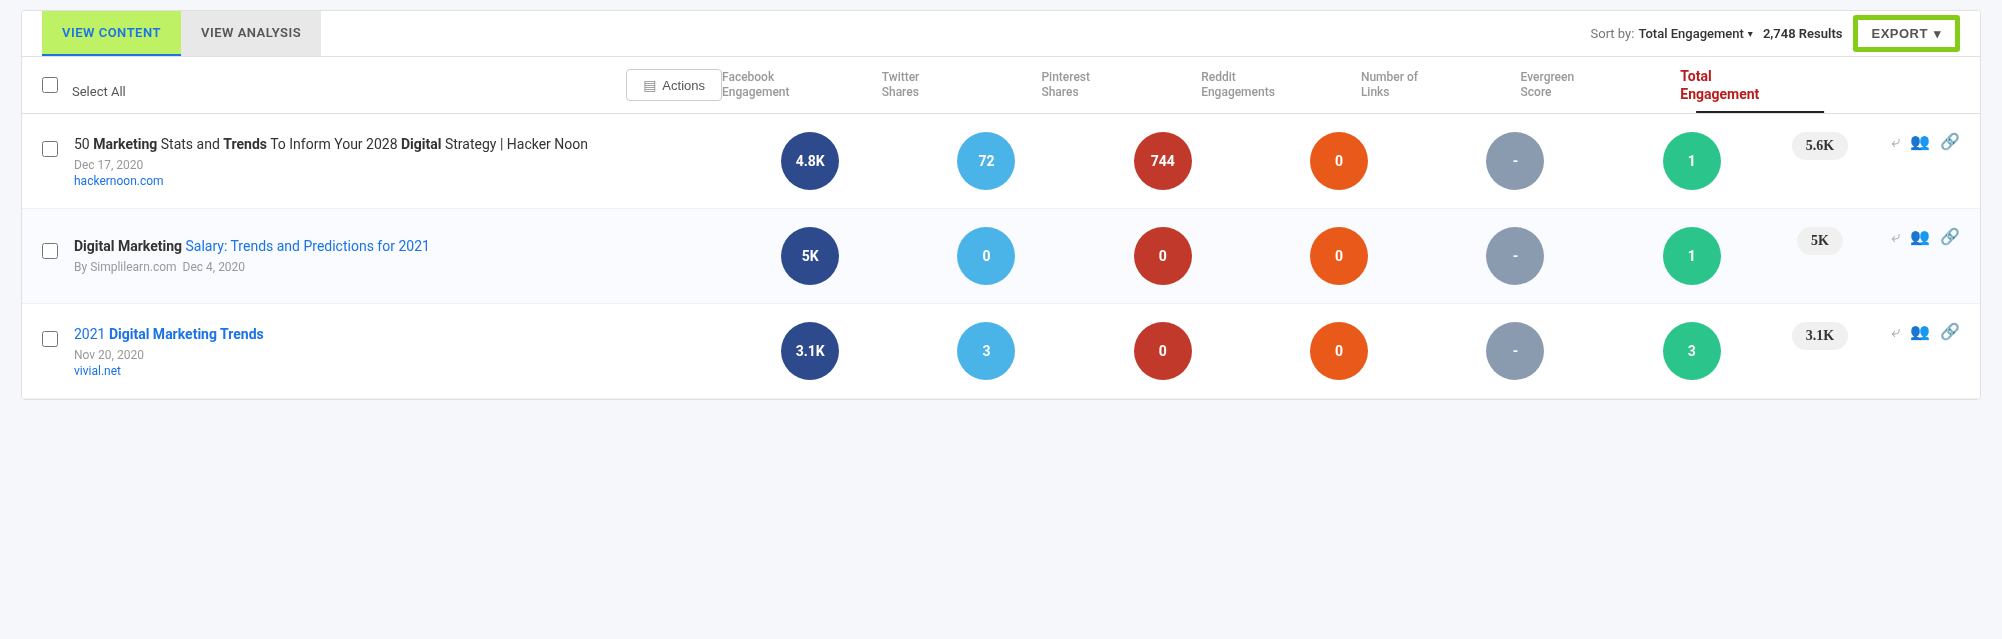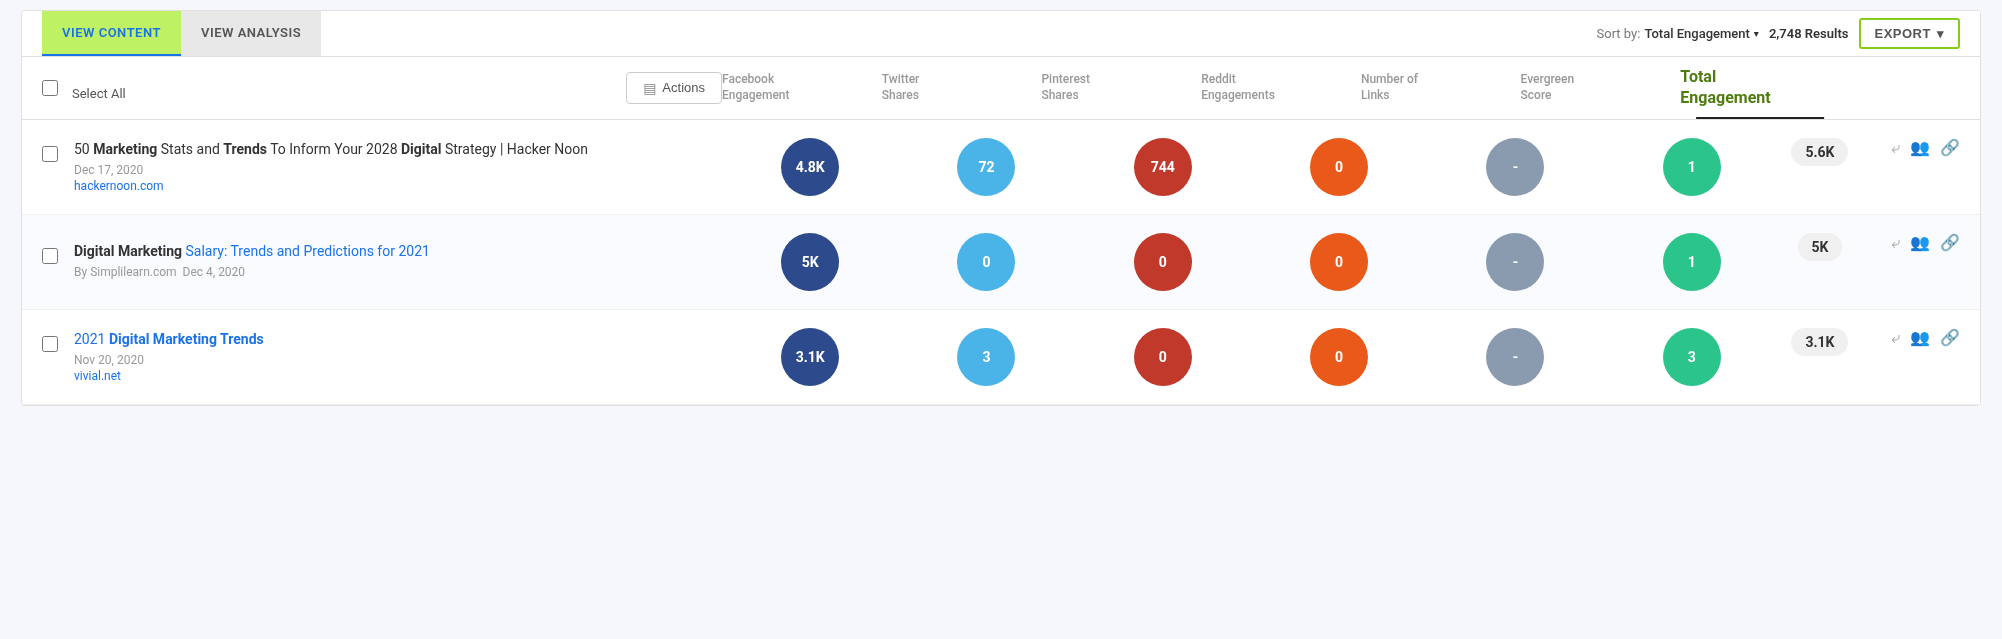--- a/index.html
+++ b/index.html
@@ -60,21 +60,21 @@
       display: flex;
       align-items: center;
       gap: 4px;
       cursor: pointer;
     }
     .sort-label { color: #777; }
     .sort-value { color: #333; font-weight: 500; }
     .chevron-down { color: #333; font-size: 10px; }
     .results-count { color: #333; font-weight: 600; }
     .export-btn {
-      border: 2px solid #84cc16;
+      border: 5px solid #84cc16;
       border-radius: 3px;
       padding: 6px 14px;
       font-size: 13px;
       font-weight: 600;
       color: #555;
       background: #fff;
       cursor: pointer;
       display: flex;
       align-items: center;
       gap: 6px;
@@ -137,23 +137,23 @@
     }
     .col-header {
       text-align: left;
       color: #999;
       font-size: 12px;
       font-weight: 500;
       line-height: 1.3;
       flex: 1;
     }
     .col-header.bold {
-      color: #4d7c0f;
+      color: #b91c1c;
       font-weight: 700;
-      font-size: 16px;
+      font-size: 14px;
       position: relative;
     }
     .col-header.bold::after {
       content: '';
       display: block;
       position: absolute;
       bottom: -10px;
       left: 50%;
       transform: translateX(-50%);
       width: 80%;
@@ -235,20 +235,21 @@
     .circle-light-blue { background: #4ab3e8; }
     .circle-dark-red { background: #c0392b; }
     .circle-orange { background: #e8591a; }
     .circle-gray { background: #8a9bb0; }
     .circle-green { background: #2bc48a; }
     .total-cell {
       flex: 0 0 80px;
       display: flex;
       justify-content: center;
       align-items: center;
+      font-family: Liberation Serif, serif;
     }
     .total-badge {
       background: #f0f0f0;
       border-radius: 20px;
       padding: 6px 14px;
       font-weight: 700;
       font-size: 14px;
       color: #333;
     }
     .action-icons {

